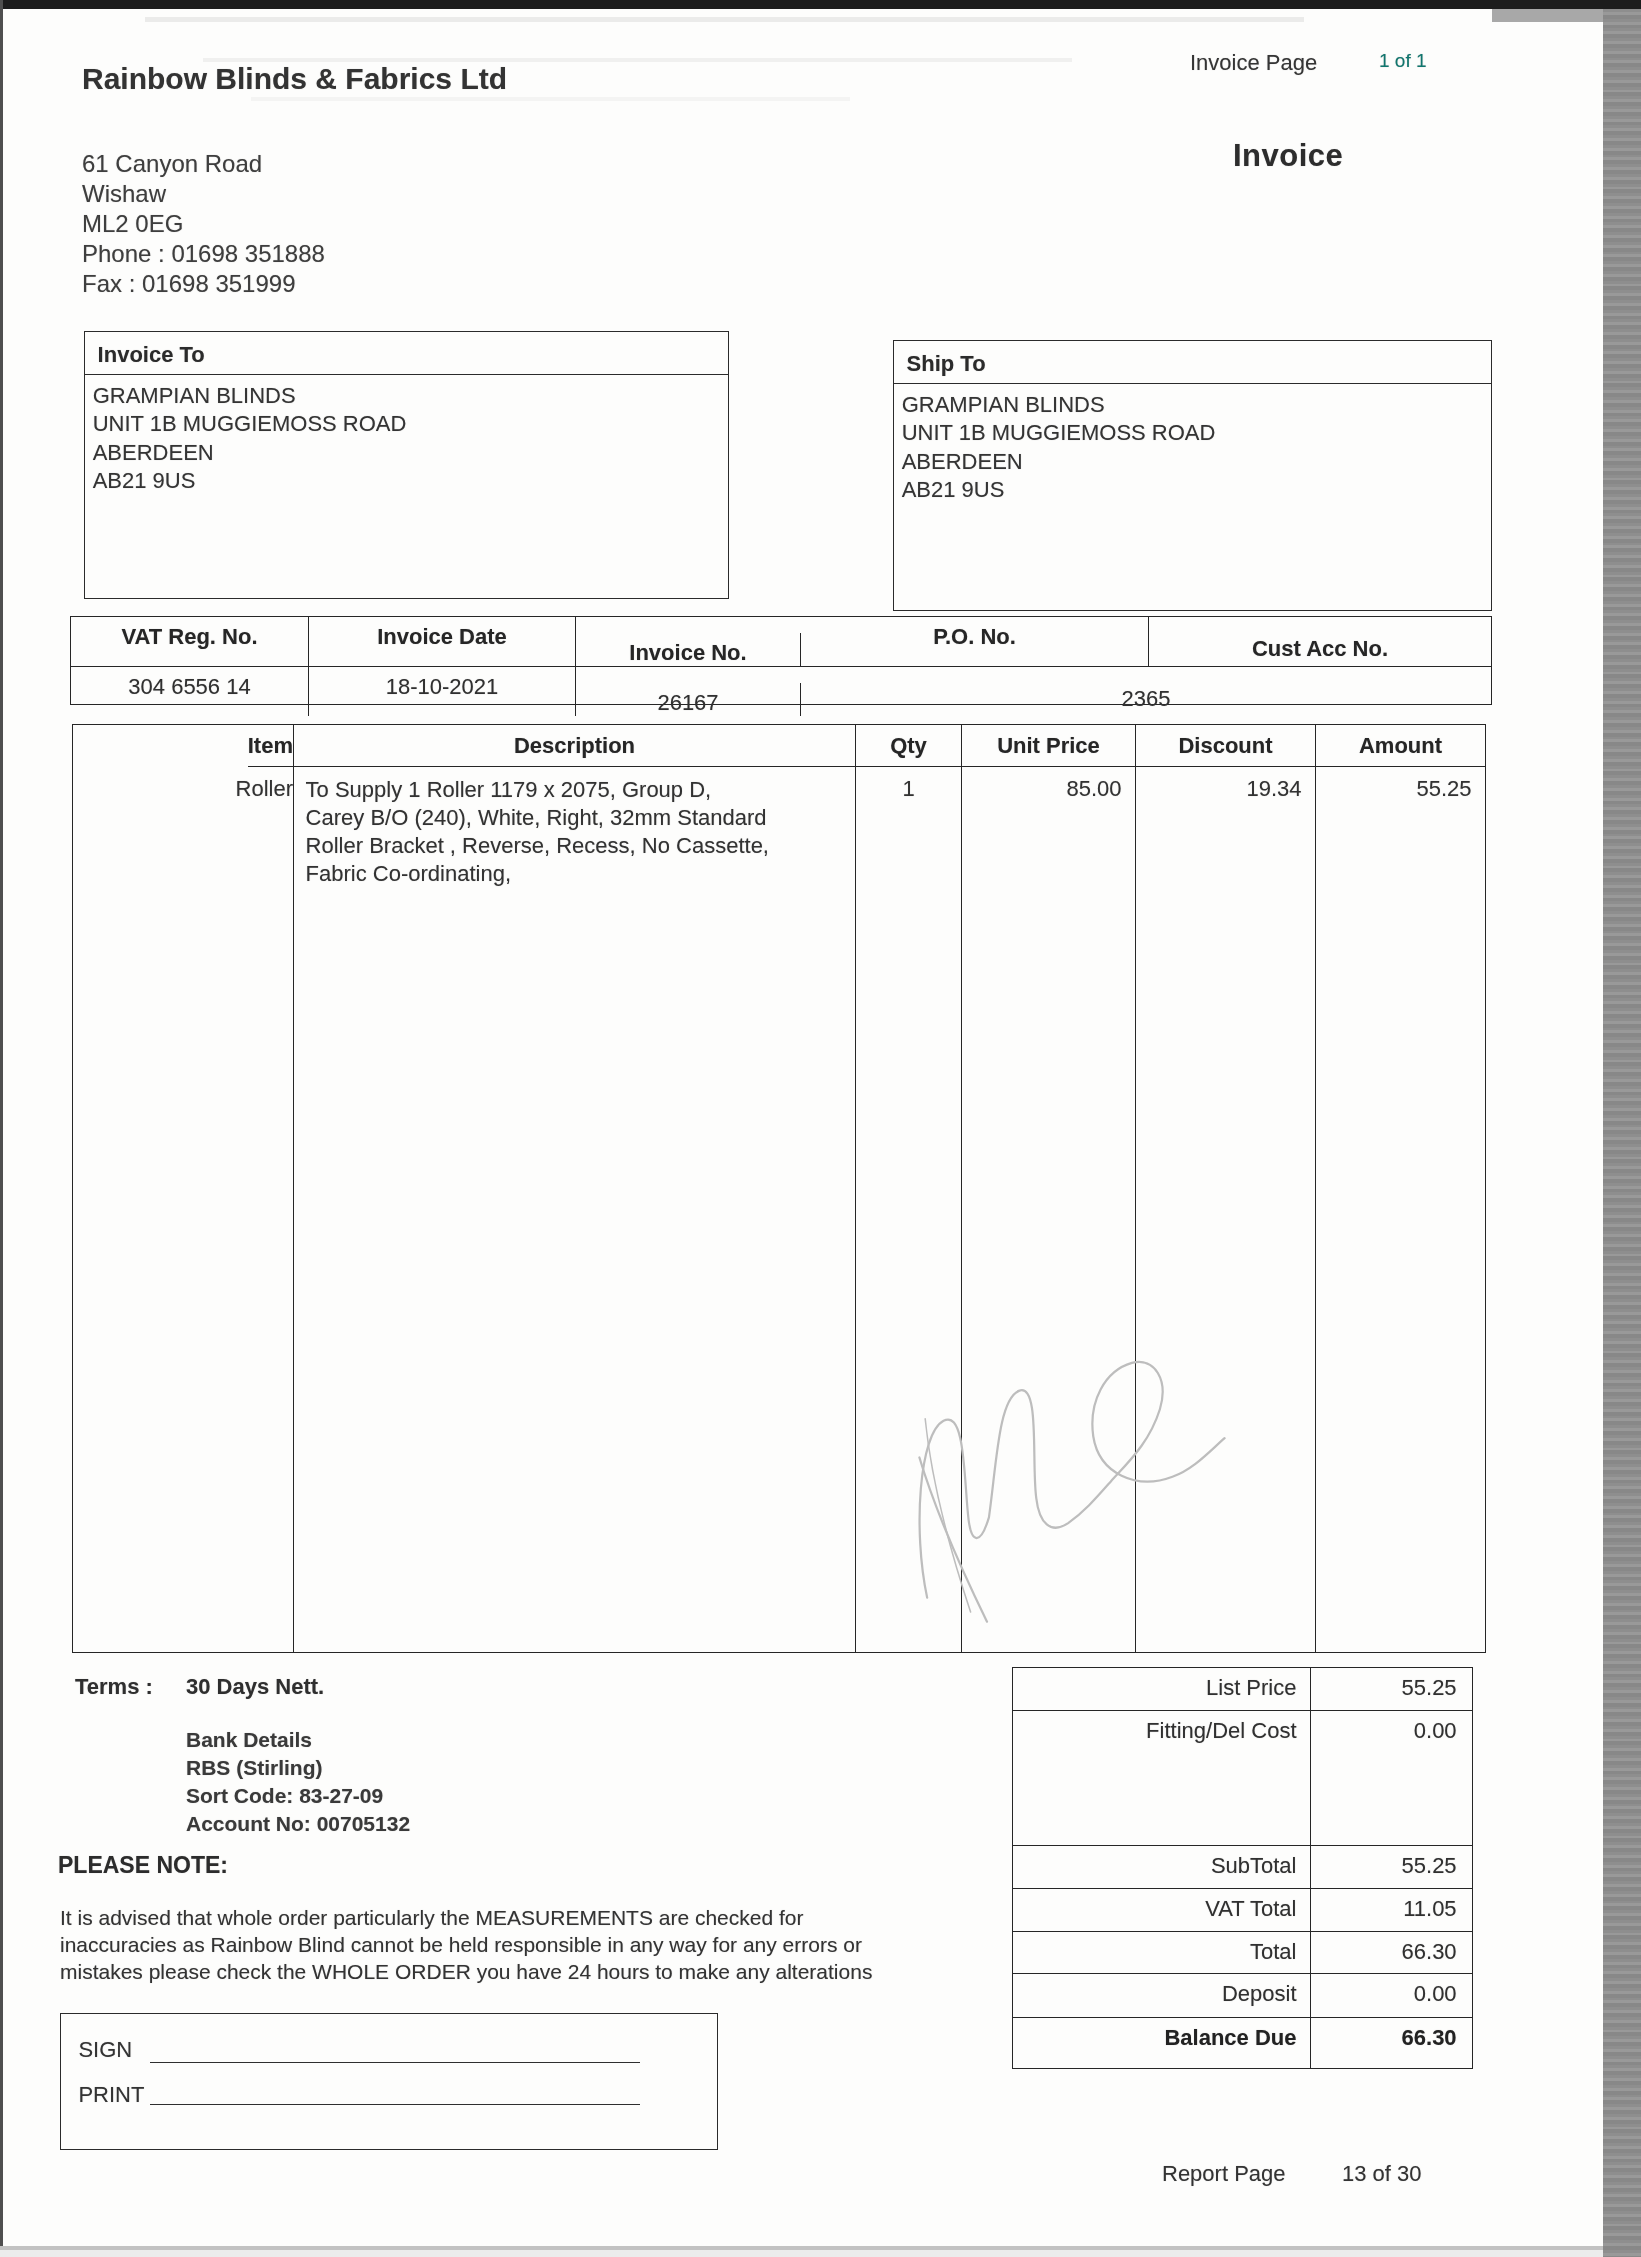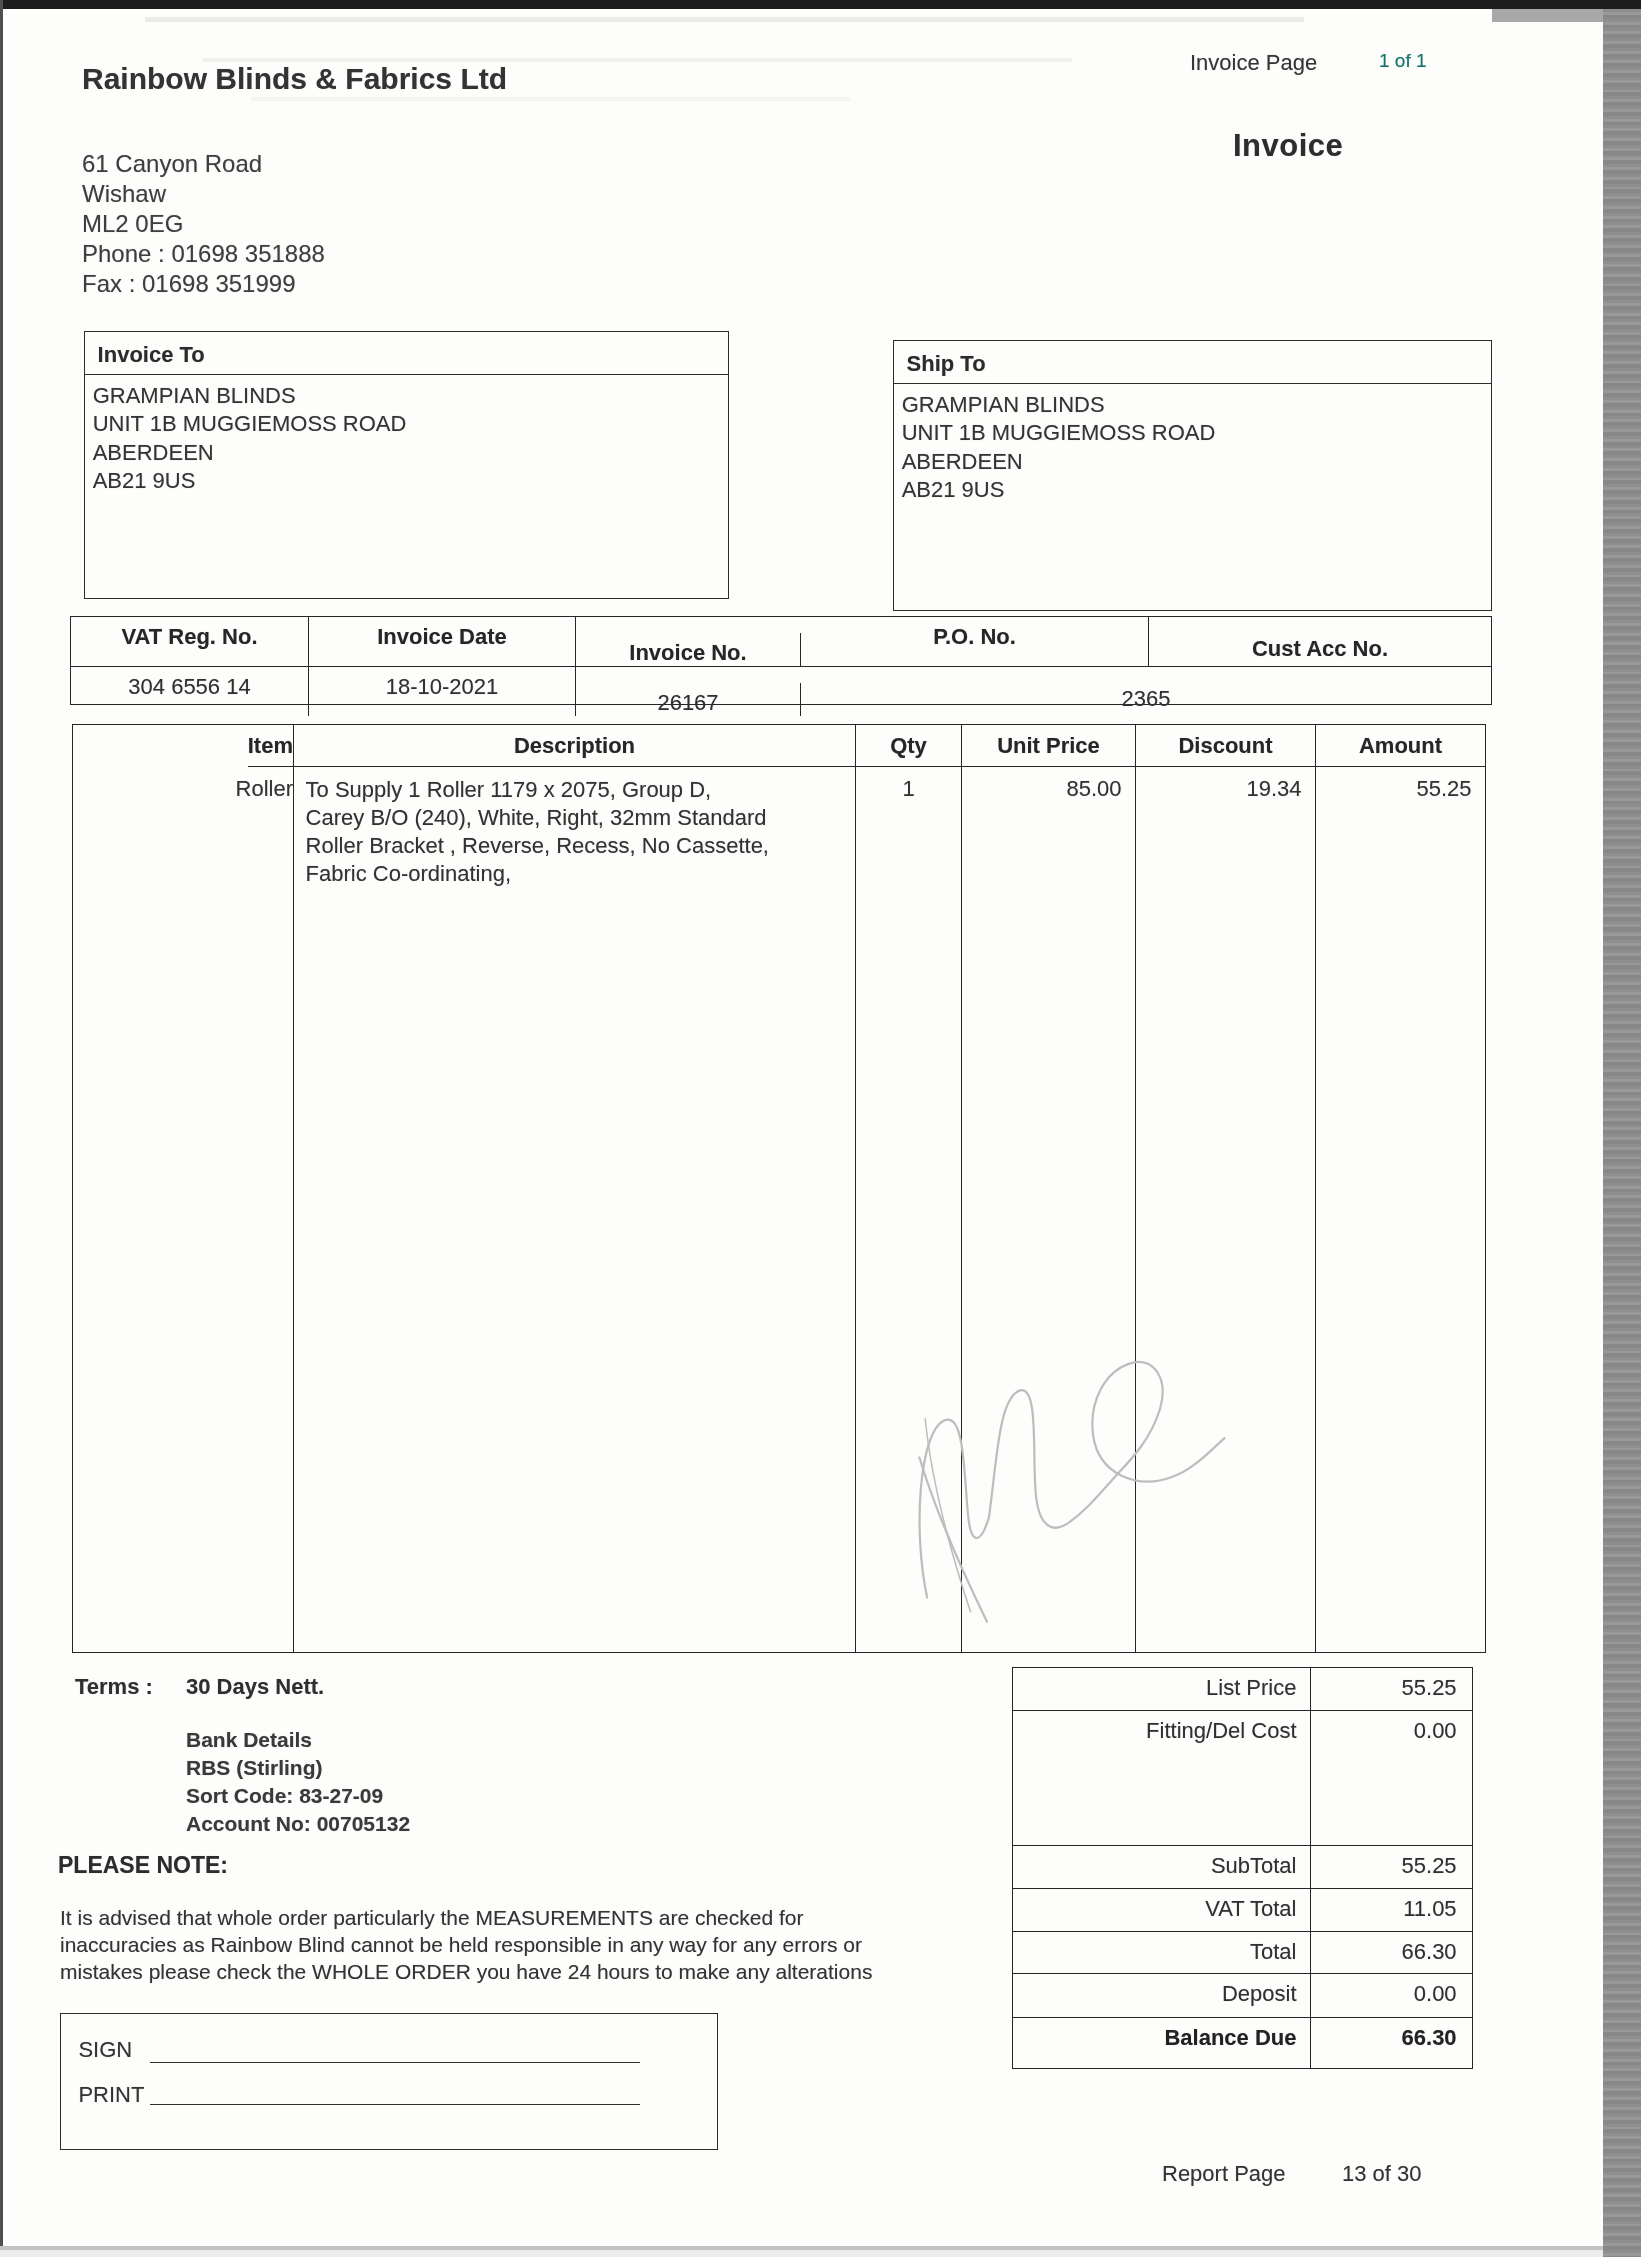--- a/index.html
+++ b/index.html
@@ -21,21 +21,21 @@
     background:linear-gradient(180deg,#c2c2c2 0 3.9px,#ececec 3.9px 11.6px);}
   .streak1{position:absolute;left:145px;top:17.4px;width:1159px;height:4.8px;background:rgba(140,140,140,.16);}
   .streak2{position:absolute;left:203px;top:58px;width:869px;height:3.9px;background:rgba(140,140,140,.11);}
   .streak3{position:absolute;left:251px;top:97px;width:599px;height:3.9px;background:rgba(140,140,140,.08);}
 
   
   .company-name{position:absolute;left:82px;top:62px;font-size:30px;font-weight:bold;color:#333;}
   .company-address{position:absolute;left:82px;top:114px;font-size:24px;line-height:30px;color:#3e3e3e;margin-top:35px;}
   .inv-page-label{position:absolute;left:1190px;top:50px;font-size:22px;color:#353535;}
   .inv-page-value{position:absolute;left:1379px;top:50px;font-size:19px;color:#0f766e;}
-  .doc-title{position:absolute;left:1233px;top:128px;font-size:31px;font-weight:bold;color:#2d2d2d;letter-spacing:0.5px;}
+  .doc-title{position:absolute;left:1233px;top:138px;font-size:31px;font-weight:bold;color:#2d2d2d;letter-spacing:0.5px;}
 
   
   .addr-box{position:absolute;border:1.9px solid #2b2b2b;background:transparent;}
   .box-invoice-to{left:84px;top:331px;width:645px;height:268px;}
   .box-ship-to{left:893px;top:340px;width:599px;height:271px;}
   .addr-box .box-title{height:43px;border-bottom:1.9px solid #2b2b2b;font-size:22px;font-weight:bold;
     padding:9.7px 0 0 12.6px;color:#2b2b2b;}
   .addr-box .box-lines{padding:6.8px 0 0 7.7px;font-size:22px;line-height:28.5px;color:#343434;}
 
   

